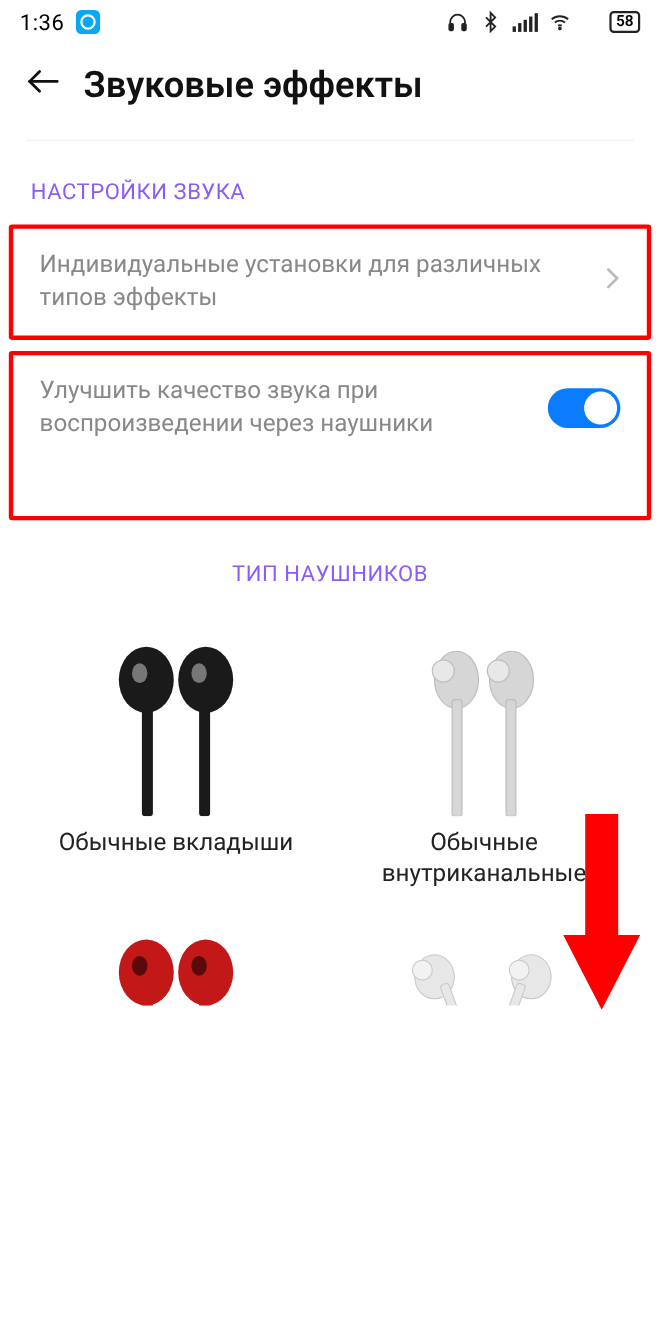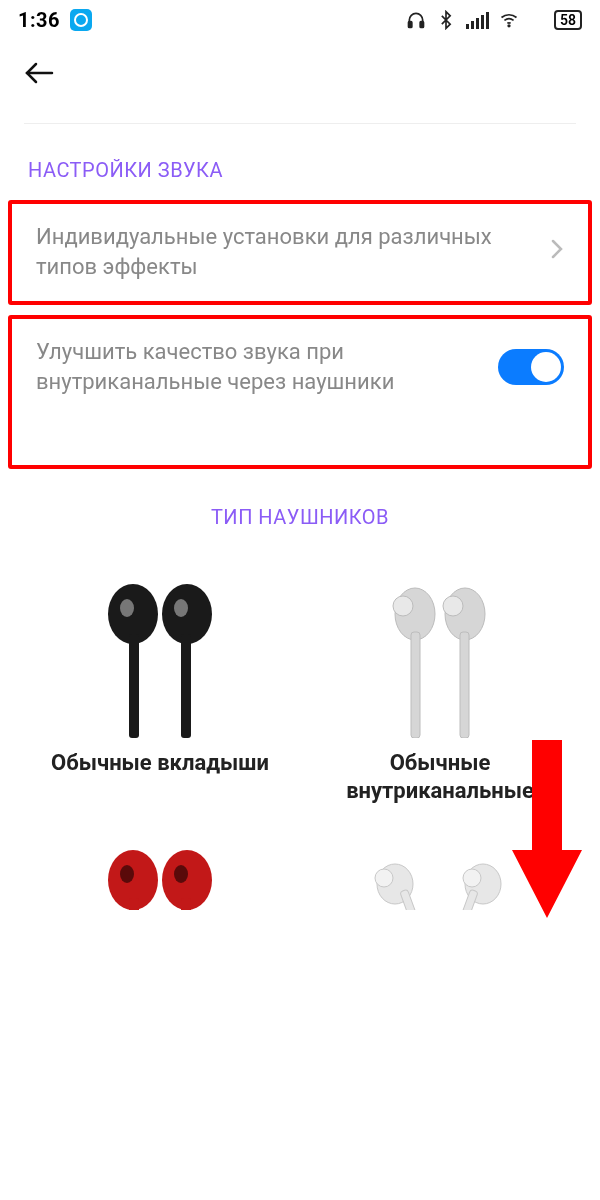--- a/index.html
+++ b/index.html
@@ -1,21 +1,21 @@
 <!DOCTYPE html>
 <html><head>
 <meta charset="utf-8">
 <style>
   * { box-sizing: border-box; margin: 0; padding: 0; }
   html, body { width: 600px; height: 1200px; background: #fff; font-family: -apple-system, Roboto, Arial, sans-serif; overflow: hidden; position: relative; }
   
   
   .status-bar { display: flex; justify-content: space-between; align-items: center; padding: 8px 18px 4px; font-size: 20px; color: #000; }
   .status-left { display: flex; align-items: center; gap: 10px; }
-  .time { font-weight: 700; letter-spacing: 0.5px; }
+  .time { font-weight: 400; letter-spacing: 0.5px; }
   .app-icon { width: 22px; height: 22px; background: #0aa8f0; border-radius: 5px; display: flex; align-items: center; justify-content: center; }
   .app-icon::after { content:""; width:10px; height:10px; border:2px solid #fff; border-radius:50%; }
   .status-right { display: flex; align-items: center; gap: 10px; }
   .status-right svg { width: 20px; height: 20px; }
   .battery-box { display:flex; align-items:center; gap:2px; }
   .battery { border:2px solid #222; border-radius:4px; padding:1px 4px; font-size:14px; font-weight:600; line-height:1;margin-left:25px; }
   
   
   .header { display: flex; align-items: center; padding: 22px 24px 30px; gap: 22px; }
   .back-arrow { font-size: 30px; color: #111; }
@@ -36,21 +36,21 @@
   .hl { border: 4px solid #f00; border-radius:3px; margin: 0 8px 10px; }
   
   
   .toggle { width: 66px; height: 36px; background:#0b7cff; border-radius: 18px; position:relative; flex-shrink:0; }
   .toggle::after { content:""; position:absolute; right:3px; top:3px; width:30px; height:30px; background:#fff; border-radius:50%; }
   
   
   .hp-grid { display:flex; flex-wrap:wrap; padding: 10px 20px 0; }
   .hp-item { width:50%; display:flex; flex-direction:column; align-items:center; padding: 16px 8px 24px; }
   .hp-img-wrap { width: 180px; height: 170px; display:flex; align-items:center; justify-content:center; }
-  .hp-label { font-size: 22px; text-align:center; color:#222; line-height:1.3; margin-top:6px;font-weight:bold; }
+  .hp-label { font-size: 22px; text-align:center; color:#222; line-height:1.3; margin-top:6px; }
 
   
   .red-arrow { position:absolute; right: 18px; top: 740px; }
   
   
   .signal { display:flex; align-items:flex-end; gap:2px; height:18px; }
   .signal span { width:3px; background:#222; display:block; }
   .signal span:nth-child(1){height:5px} .signal span:nth-child(2){height:8px}
   .signal span:nth-child(3){height:11px} .signal span:nth-child(4){height:14px}
   .signal span:nth-child(5){height:17px}
@@ -91,20 +91,21 @@
   </div>
 </div>
 
 <div class="header">
   <span class="back-arrow">
     <svg width="30" height="26" viewBox="0 0 30 26" fill="none" stroke="#111" stroke-width="2.5" stroke-linecap="round">
         <path d="M28 13H3"></path>
         <path d="M12 4 3 13l9 9"></path>
       </svg>
   </span>
+  <span class="title">Звуковые эффекты</span>
 </div>
 <div class="divider"></div>
 
 <div class="section-label">НАСТРОЙКИ ЗВУКА</div>
 
 <div class="hl">
   <div class="setting-row">
     <div class="setting-text">
       <div class="setting-sub">Индивидуальные установки для различных типов эффекты</div>
     </div>
@@ -112,21 +113,21 @@
       <svg width="14" height="22" viewBox="0 0 14 22" fill="none" stroke="#bbb" stroke-width="2.5" stroke-linecap="round">
           <path d="M3 3l8 8-8 8"></path>
         </svg>
     </span>
   </div>
 </div>
 
 <div class="hl" style="padding-bottom:48px;">
   <div class="setting-row">
     <div class="setting-text">
-      <div class="setting-sub">Улучшить качество звука при внутриканальные через наушники</div>
+      <div class="setting-sub">Улучшить качество звука при воспроизведении через наушники</div>
     </div>
     <div class="toggle"></div>
   </div>
 </div>
 
 <div class="section-label" style="padding-top:26px;text-align:center;">ТИП НАУШНИКОВ</div>
 
 <div class="hp-grid">
   <div class="hp-item">
     <div class="hp-img-wrap">

